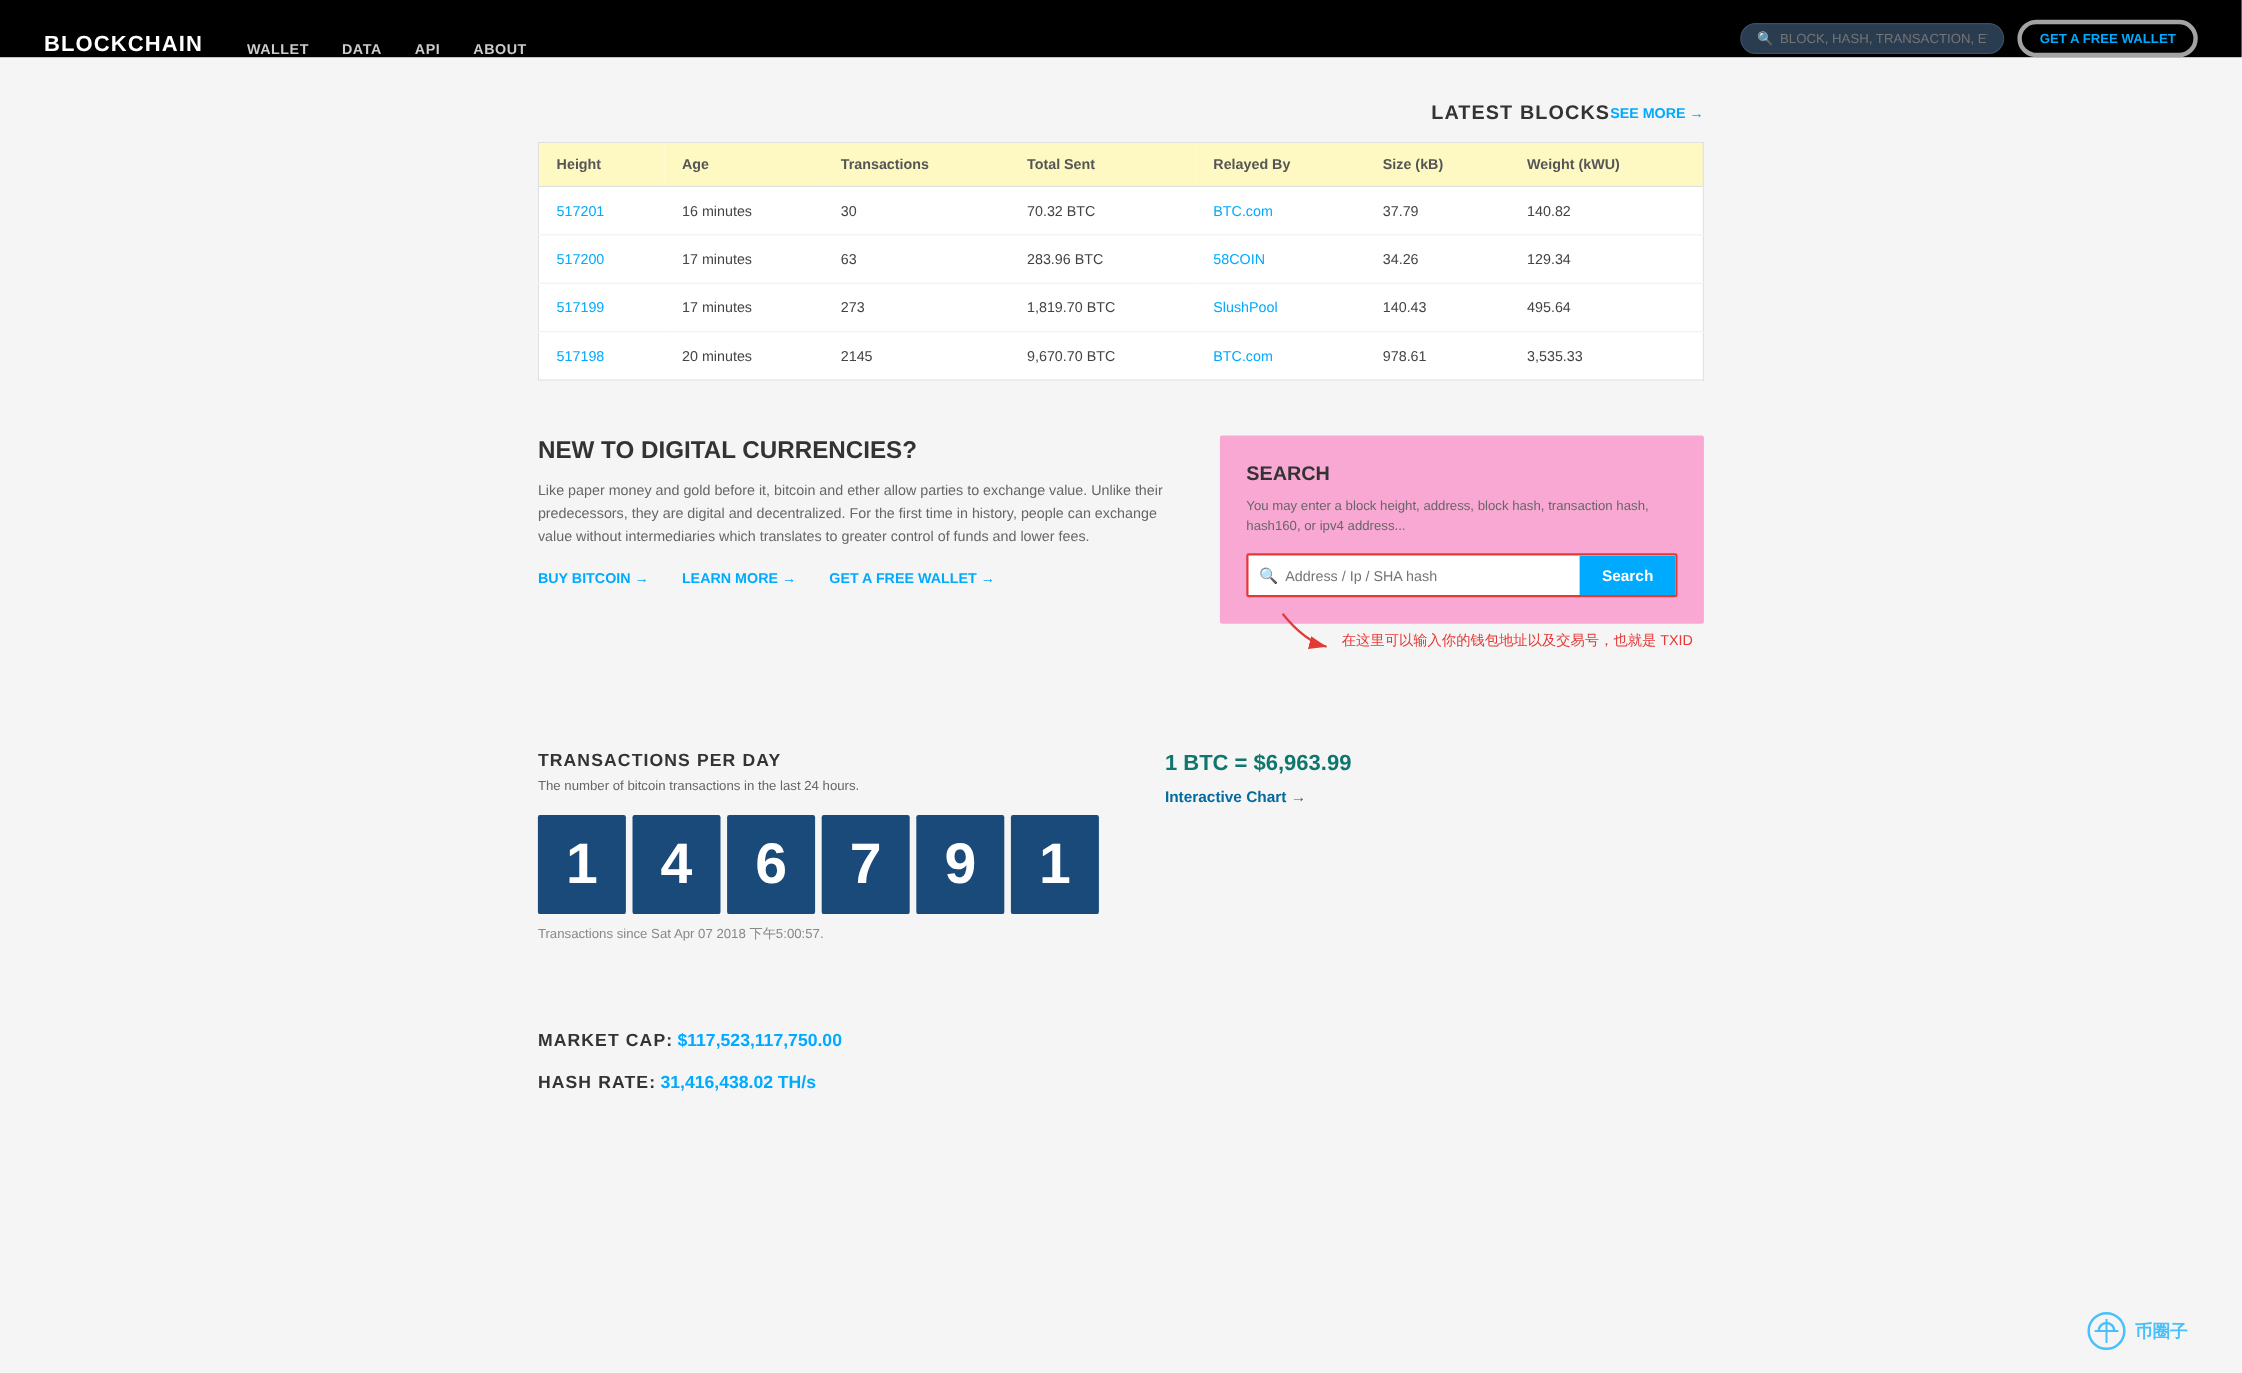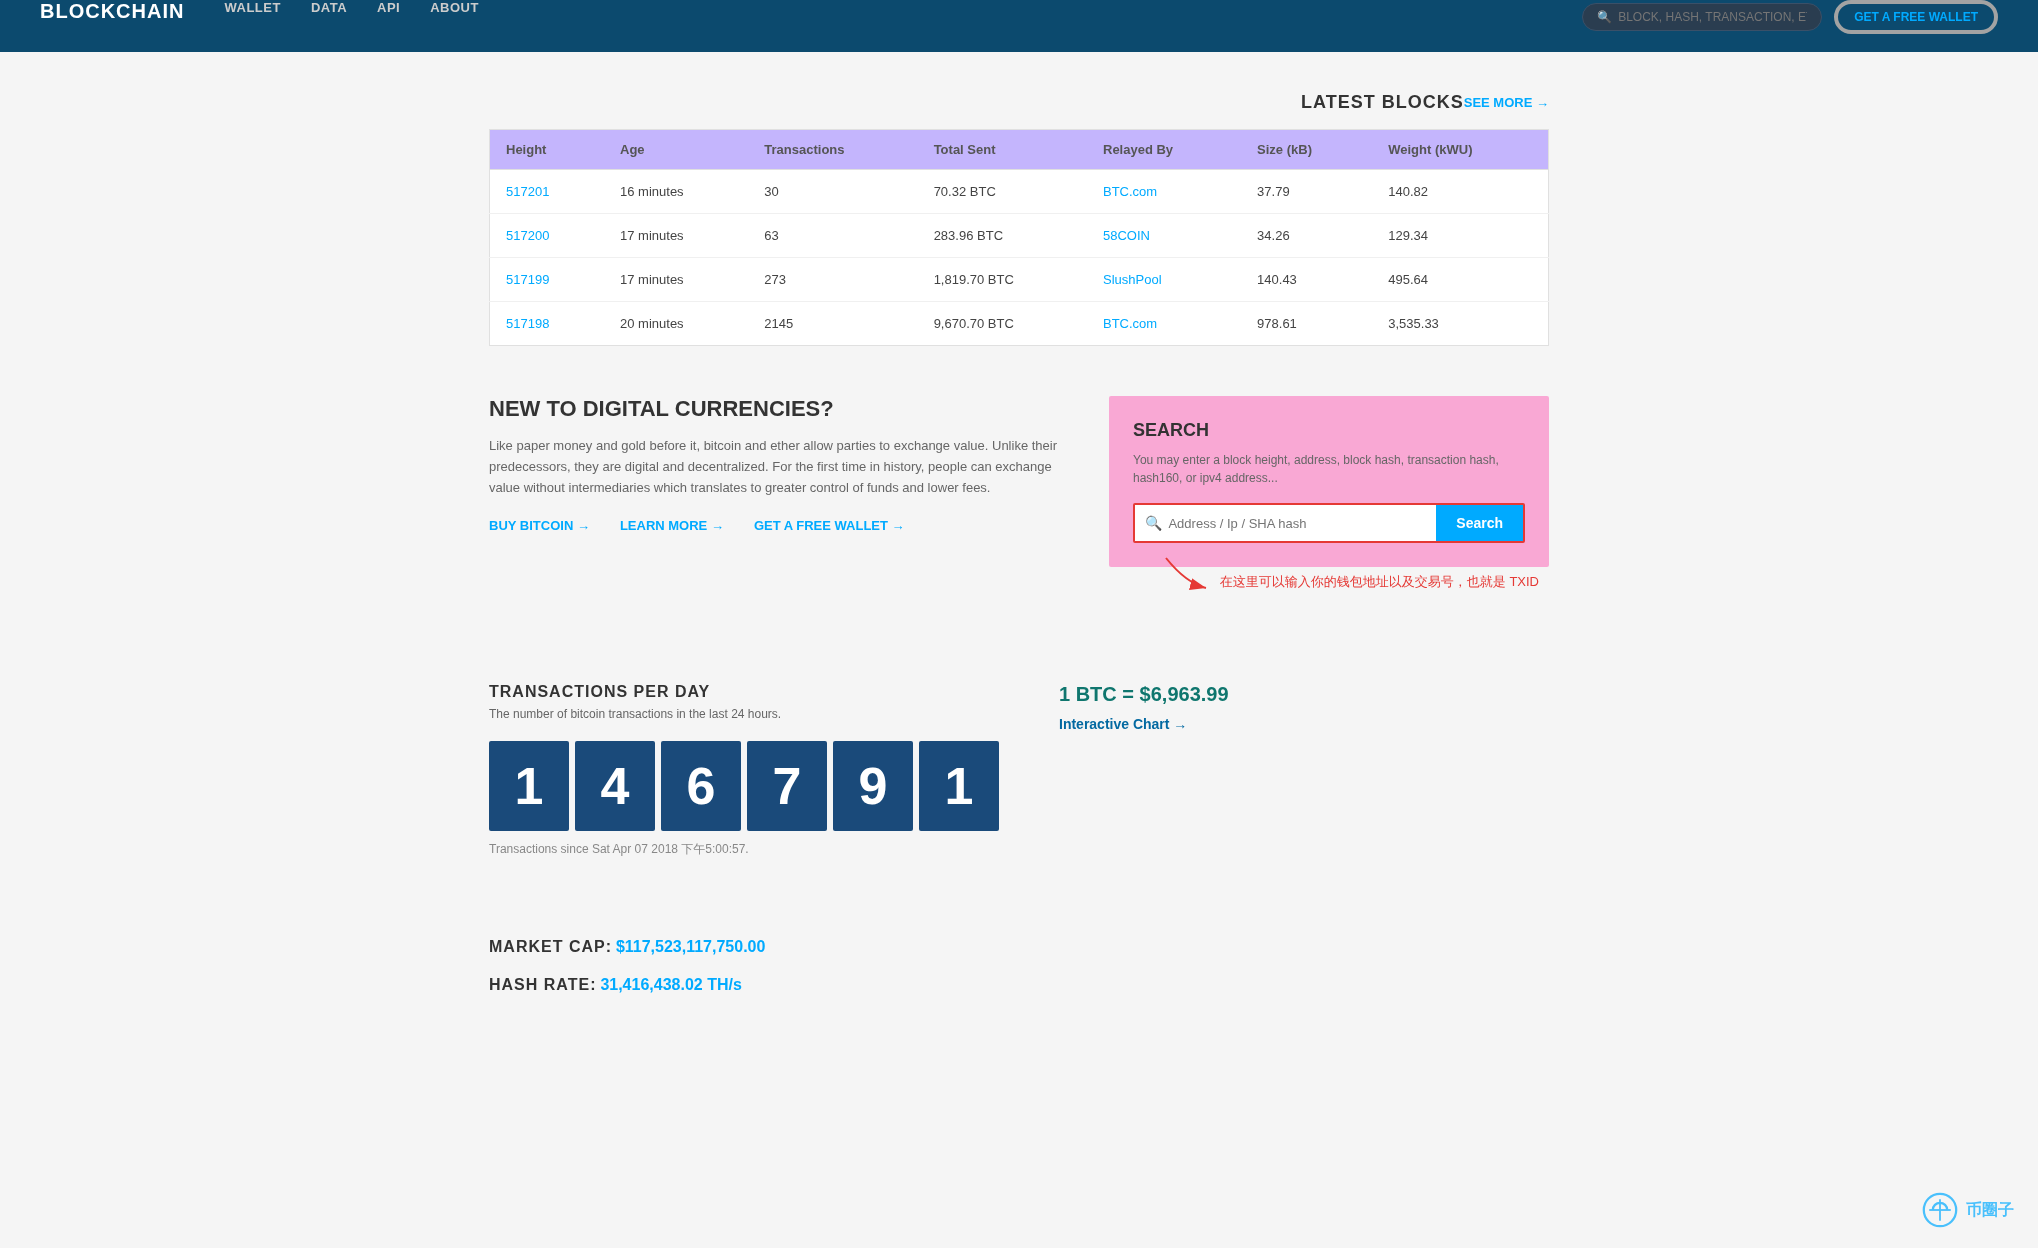--- a/index.html
+++ b/index.html
@@ -1,22 +1,22 @@
 <!DOCTYPE html>
 <html><head>
   <meta charset="utf-8">
   <style>
     * { box-sizing: border-box; margin: 0; padding: 0; }
     body { font-family: Arial, sans-serif; background: #f5f5f5; color: #333; font-size: 14px; }
 
     
     nav {
-      background: #0c4a6e;
-      display: flex;
-      align-items: flex-start;
+      background: #000000;
+      display: flex;
+      align-items: flex-end;
       padding: 0 40px;
       height: 52px;
     }
     .nav-brand {
       color: #fff;
       font-size: 20px;
       font-weight: 900;
       letter-spacing: 1px;
       margin-right: 40px;
     }
@@ -93,21 +93,21 @@
       font-weight: 600;
     }
 
     table {
       width: 100%;
       border-collapse: collapse;
       background: #fff;
       border: 1px solid #e0e0e0;
     }
     thead tr {
-      background: #c4b5fd;
+      background: #fef9c3;
     }
     th {
       padding: 12px 16px;
       text-align: left;
       font-size: 13px;
       color: #555;
       font-weight: 600;
       border-bottom: 1px solid #e0e0e0;
     }
     td {
@@ -293,21 +293,21 @@
     .stat-value {
       color: #00aaff;
       font-size: 16px;
       font-weight: 700;
     }
 
     
     .footer-watermark {
       position: fixed;
       bottom: 20px;
-      right: 24px;
+      right: 49px;
       display: flex;
       align-items: center;
       gap: 8px;
       opacity: 0.7;
     }
     .watermark-logo {
       width: 36px;
       height: 36px;
     }
     .watermark-text {

